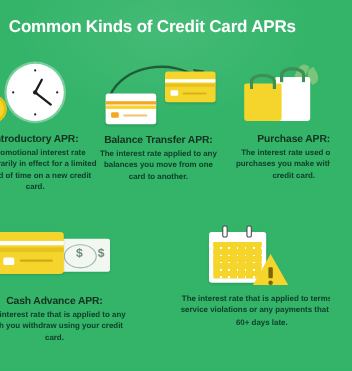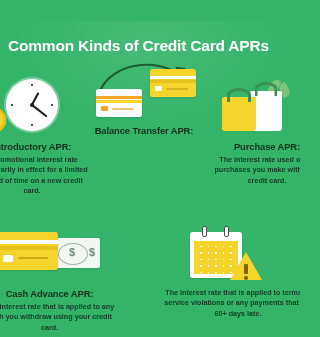--- a/index.html
+++ b/index.html
@@ -8,42 +8,41 @@
     background:#33b469;
     font-family:"Liberation Sans", sans-serif;
     position:relative;
   }
   #page{
     position:absolute;inset:0;
     background:
       radial-gradient(ellipse 200px 120px at 50% 8%, rgba(255,255,255,0.09), rgba(255,255,255,0) 70%),
       #33b469;
     overflow:hidden;
-    margin-top:21px;
   }
   .title{
     position:absolute;top:16px;left:8px;width:292px;
     color:#ffffff;font-size:15.5px;font-weight:bold;
     letter-spacing:-0.2px;white-space:nowrap;
   }
 
   
   .col{position:absolute;text-align:center;}
   .art{position:relative;height:64px;}
   .head{
     color:#14301f;font-size:9.4px;font-weight:bold;
     letter-spacing:-0.1px;white-space:nowrap;margin-bottom:3px;
   }
   .body{
     color:#0f3d27;font-size:7.2px;line-height:1.45;font-weight:bold;
   }
 
   
   #col-intro   {left:-28px; top:56px; width:120px;}
-  #col-balance {left:88px;  top:40px; width:112px;}
+  #col-balance {left:88px;  top:57px; width:112px;}
   #col-purchase{left:206px; top:56px; width:122px;}
   
   #col-cash    {left:-18px; top:203px; width:135px;}
   #col-penalty {left:162px; top:203px; width:152px;}
 
   
   
   .clock{
     position:absolute;left:34px;top:2px;width:52px;height:52px;border-radius:50%;
     background:#ffffff;box-shadow:0 0 0 2px rgba(255,255,255,0.35);
@@ -160,20 +159,21 @@
           <div class="line"></div>
       </div>
       <div class="card card-yellow" id="bt-card-yellow">
         <div class="stripe"></div>
           <div class="stripe s2"></div>
         <div class="chip"></div>
           <div class="line"></div>
       </div>
     </div>
     <div class="head">Balance Transfer APR:</div>
+    <div class="body">The interest rate applied to any balances you move from one card to another.</div>
   </div>
 
   <div class="col" id="col-purchase">
     <div class="art">
       <div class="leaf" style="left:64px;top:2px;transform:rotate(25deg);"></div>
       <div class="leaf" style="left:74px;top:6px;transform:rotate(-30deg);"></div>
       <div class="bag" id="bag-white">
           <div class="handle"></div>
         </div>
       <div class="bag" id="bag-yellow">

